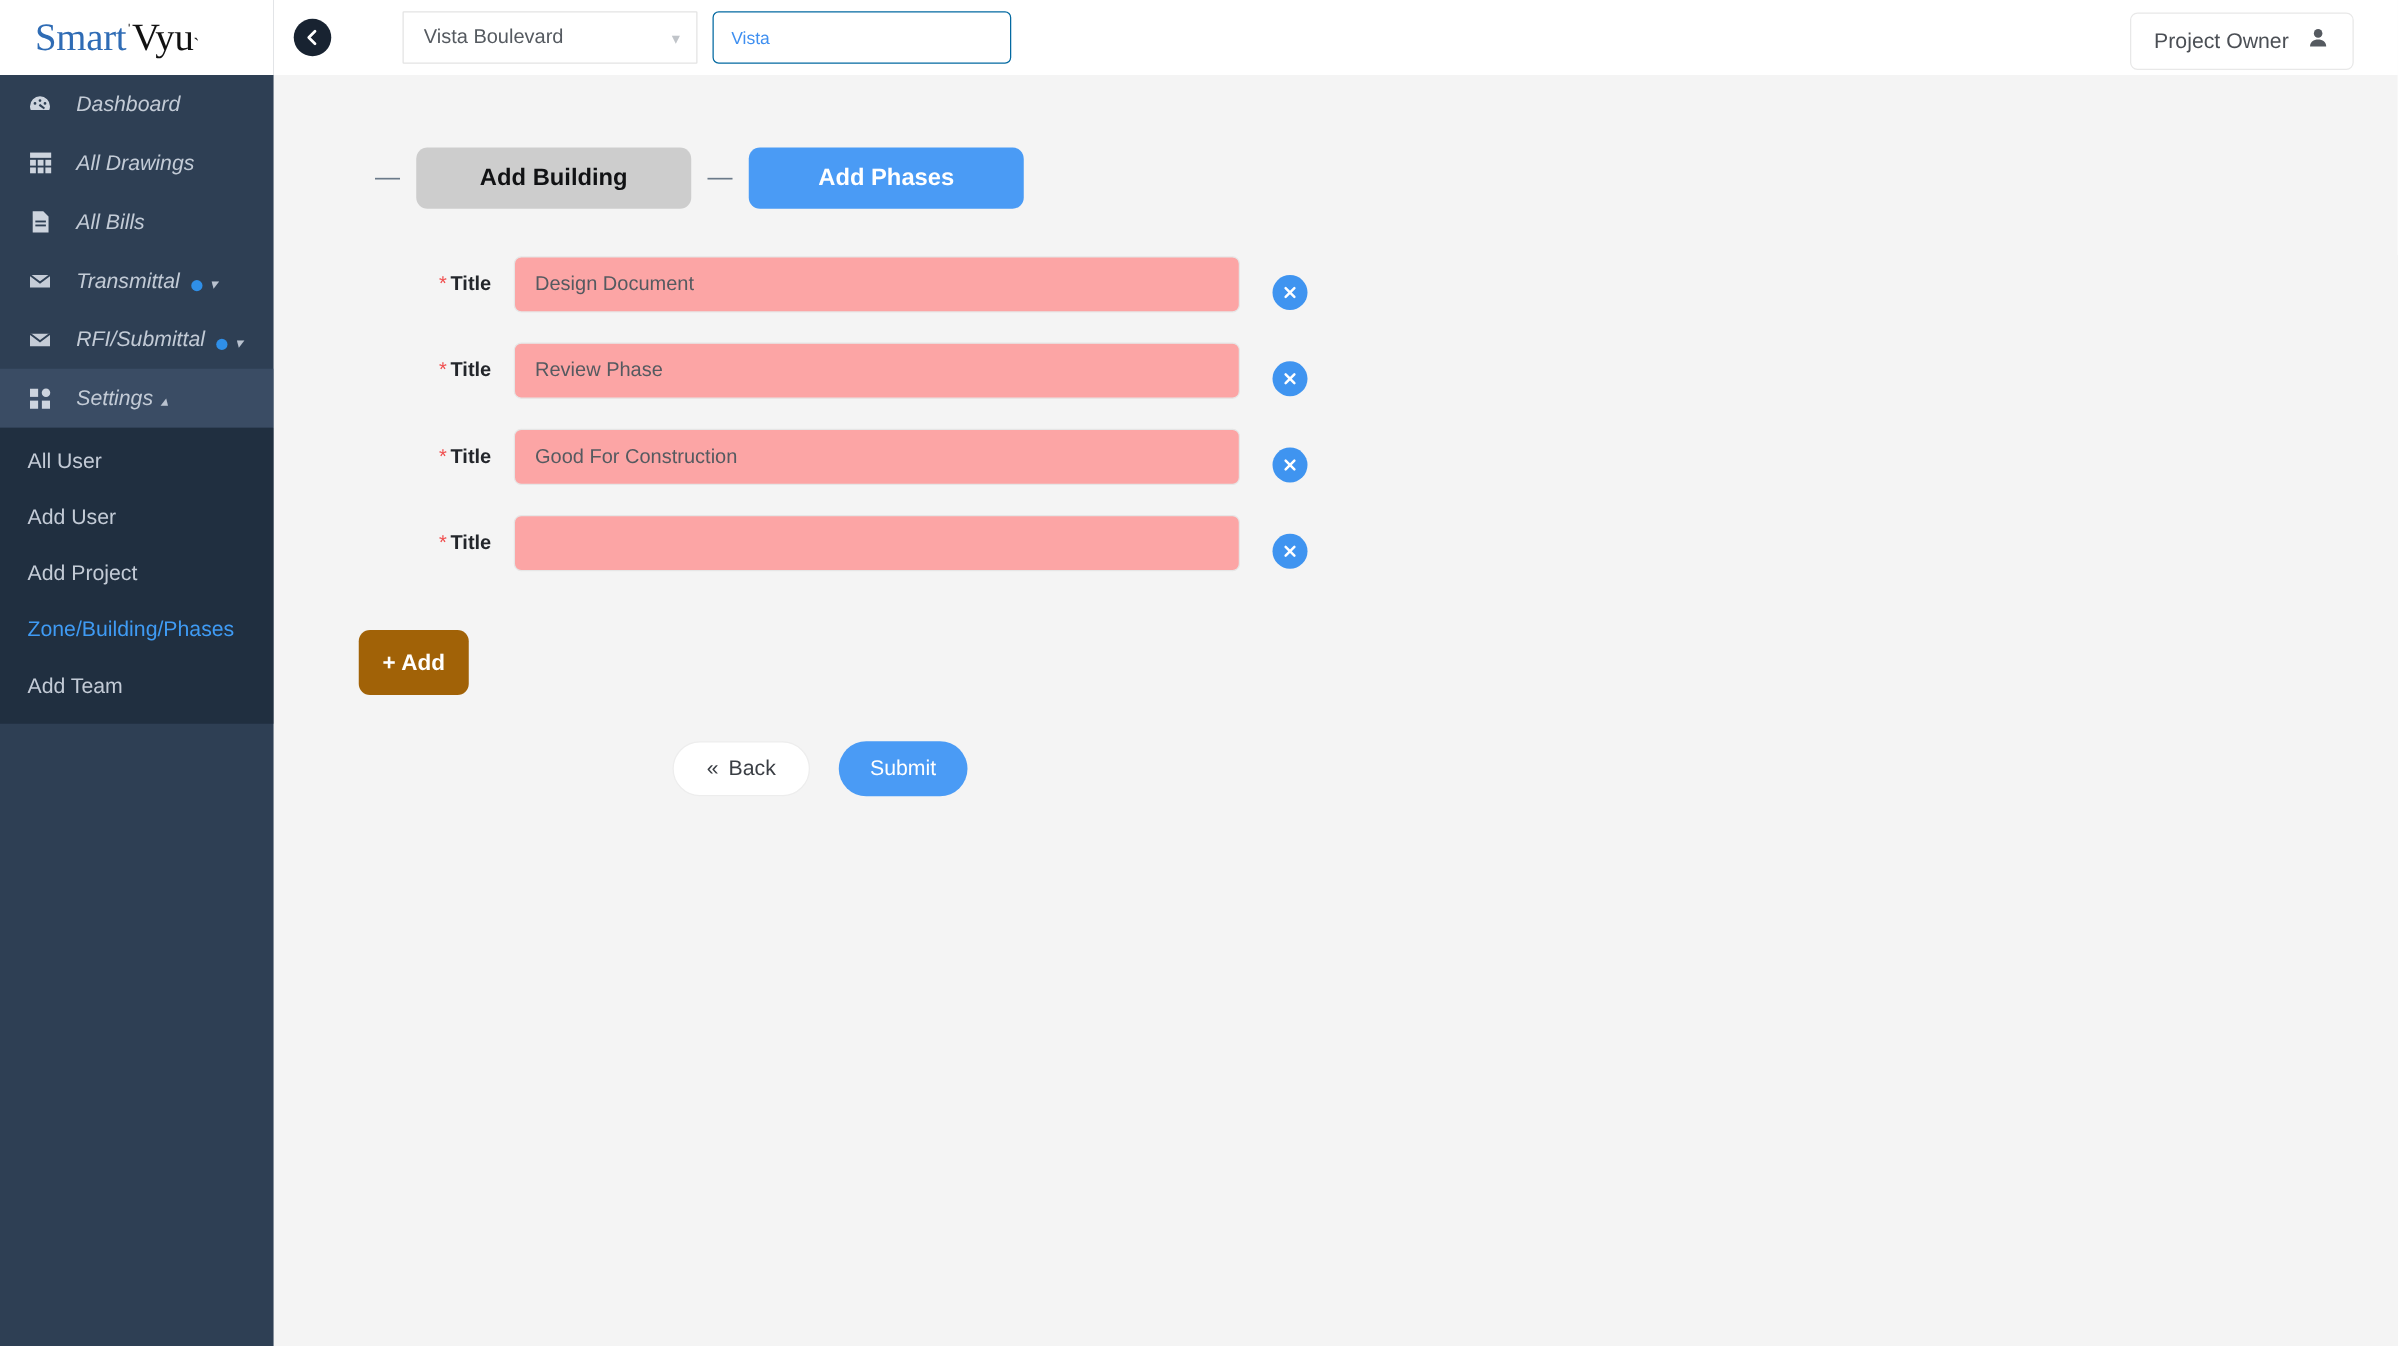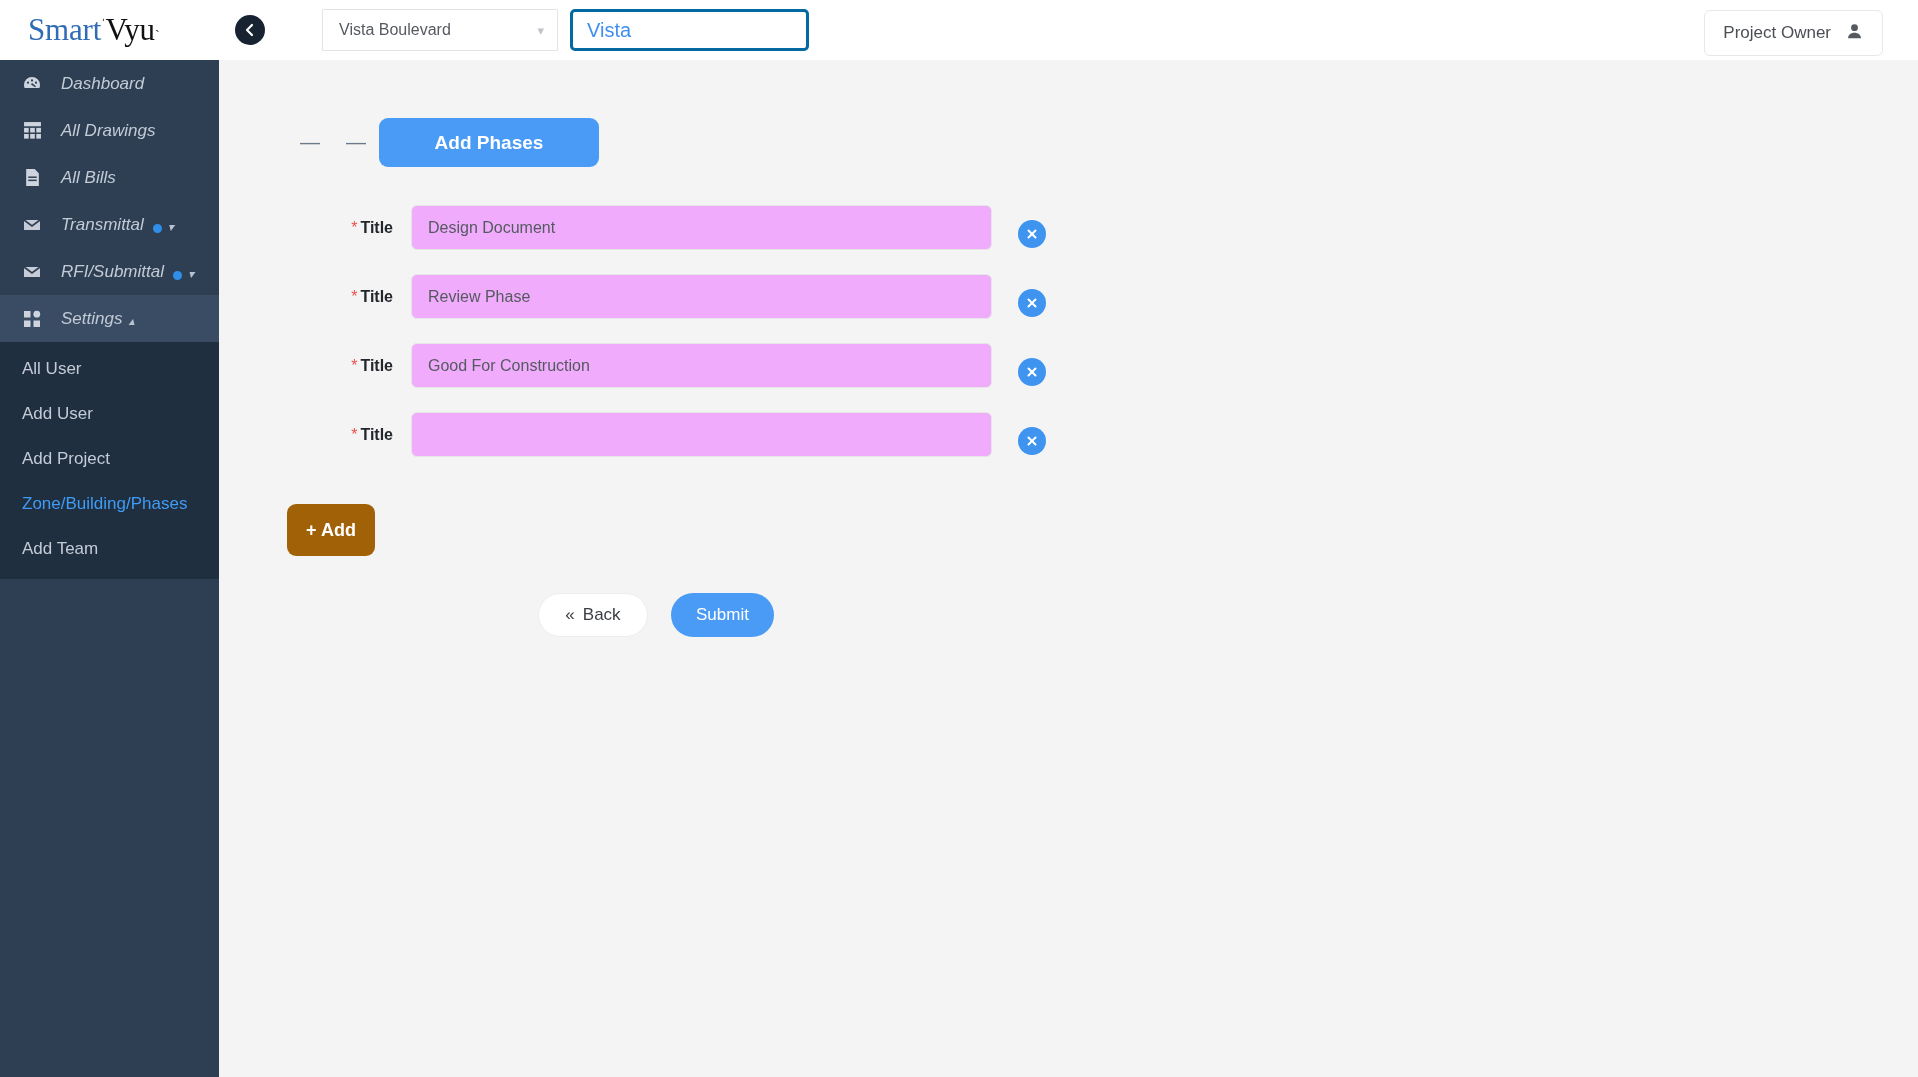--- a/index.html
+++ b/index.html
@@ -75,22 +75,22 @@
   #project-select {
     margin-left: 57px; width: 236px; height: 42px;
     border: 1px solid #e3e3e3; border-radius: 1px; background: #fff;
     display: flex; align-items: center; justify-content: space-between;
     padding: 0 13px 0 16px; cursor: pointer; flex: none;
   }
   #project-select .sel-val { font-size: 16px; color: #555a60; }
   #project-select .caret { color: #c0c4c9; font-size: 13px; }
   #zone-input {
     margin-left: 12px; width: 239px; height: 42px;
-    border: 3px solid #0369a1; border-radius: 5px; background: #fff;
-    padding: 4px 14px; font-size: 20px; color: #3f8ff0;
+    border: 1px solid #0369a1; border-radius: 5px; background: #fff;
+    padding: 4px 14px; font-size: 14px; color: #3f8ff0;
     font-family: "Liberation Sans", sans-serif;
     outline: none; flex: none;
   }
   #zone-input::placeholder { color: #b9bcc1; }
   #owner-box {
     position: absolute; right: 35px; top: 10px;
     height: 46px; min-width: 170px;
     border: 1px solid #e8e8e8; border-radius: 6px; background: #fff;
     display: flex; align-items: center; gap: 14px;
     padding: 0 18px; cursor: pointer;
@@ -119,21 +119,21 @@
   }
   .row:first-of-type { margin-top: 38px; }
   .row-label {
     width: 124px; text-align: right; padding-right: 18px;
     font-size: 16px; font-weight: bold; color: #23262b;
     white-space: nowrap;
   }
   .req { color: #f04d4d; font-weight: normal; margin-right: 3px; }
   .row-input {
     width: 581px; height: 45px;
-    border: 1px solid #e6e6e6; border-radius: 6px; background: #f0abfc;
+    border: 1px solid #e6e6e6; border-radius: 6px; background: #fca5a5;
     padding: 0 16px; font-size: 16px; color: #555a60;
     font-family: "Liberation Sans", sans-serif; outline: none;
   }
   .row-input::placeholder { color: #c3c6cb; }
   .del-btn {
     width: 28px; height: 28px; border-radius: 50%;
     background: #3f94f0; color: #ffffff; border: none;
     margin-left: 26px; margin-top: 12px;
     display: flex; align-items: center; justify-content: center;
     font-size: 14px; cursor: pointer; flex: none;
@@ -283,20 +283,21 @@
         <path d="M3.2 17c0-3.6 3-5.8 6.8-5.8s6.8 2.2 6.8 5.8z"></path>
       </svg>
     </span>
   </div>
 </div>
 
 <div id="main">
 
   <div id="steps">
     <span class="step-dash">—</span>
+    <button class="step-btn grey">Add Building</button>
     <span class="step-dash">—</span>
     <button class="step-btn blue">Add Phases</button>
   </div>
 
   <div>
 
     <div class="row">
       <div class="row-label">
         <span class="req">*</span><span>Title</span>
       </div>

